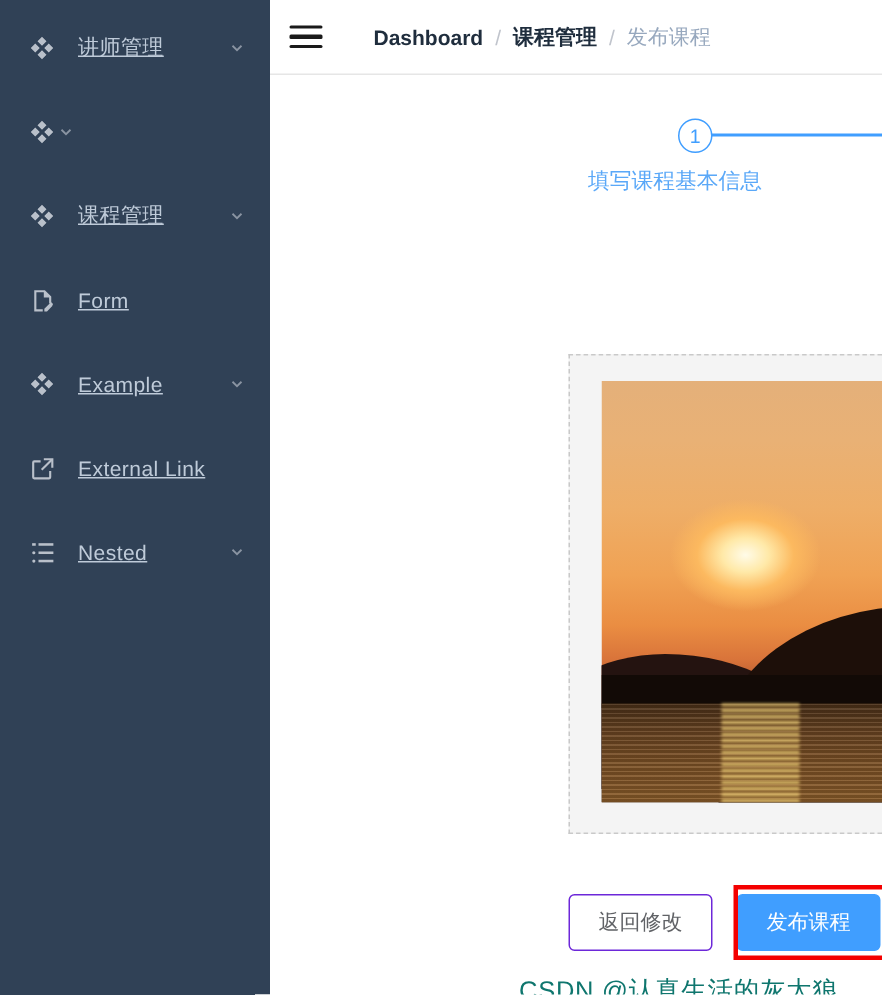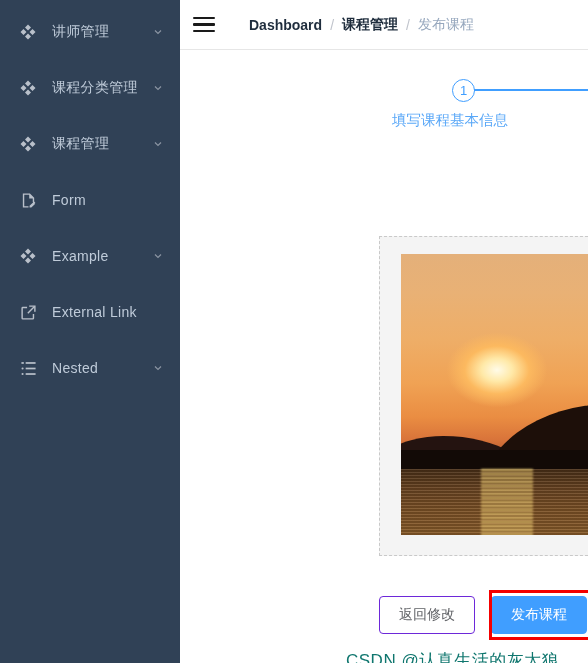--- a/index.html
+++ b/index.html
@@ -32,20 +32,21 @@
     color:#b9c0ca;
   }
   .nav-icon svg { display:block; }
   .nav-label {
     margin-left:14px;
     font-size:14px;
     color:#bfcbd9;
     letter-spacing:.3px;
     white-space:nowrap;
     flex:1 1 auto;
+    text-decoration:underline;
   }
   .chev {
     width:12px; height:12px;
     flex:0 0 12px;
     color:#8a94a2;
   }
   .chev svg { display:block; }
 
   
   .main {
@@ -254,21 +255,20 @@
           </svg>
       </span>
     </div>
 
     <div class="nav-item">
       <span class="nav-icon">
         <svg width="18" height="18" viewBox="0 0 24 24" fill="currentColor">
             <path d="M12 2l4 4-4 4-4-4 4-4zm0 12l4 4-4 4-4-4 4-4zM2 12l4-4 4 4-4 4-4-4zm12 0l4-4 4 4-4 4-4-4z"></path>
           </svg>
       </span>
-      <span class="nav-label">课程分类管理</span>
       <span class="chev">
         <svg width="12" height="12" viewBox="0 0 24 24" fill="none" stroke="currentColor" stroke-width="2.4">
             <path d="M6 9l6 6 6-6"></path>
           </svg>
       </span>
     </div>
 
     <div class="nav-item">
       <span class="nav-icon">
         <svg width="18" height="18" viewBox="0 0 24 24" fill="currentColor">

